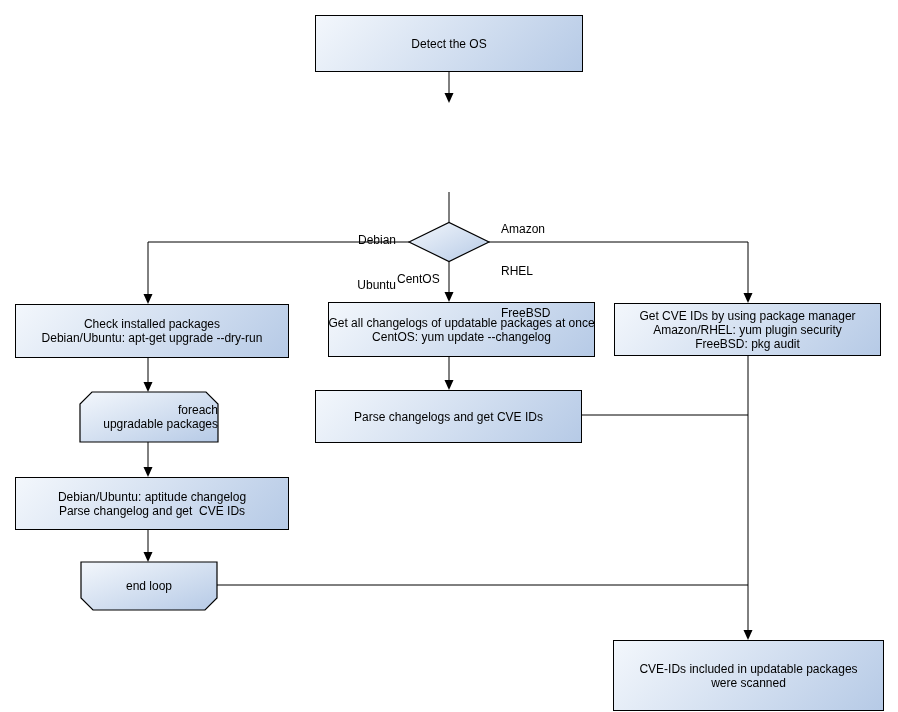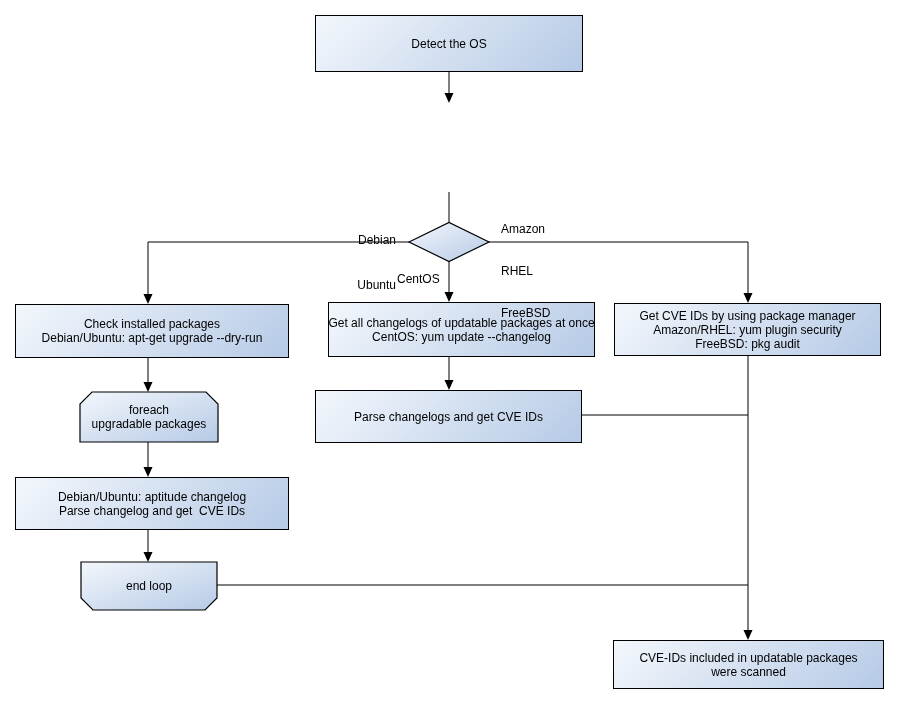--- a/index.html
+++ b/index.html
@@ -120,21 +120,21 @@
   <div class="node" style="left:315px; top:15px; width:268px; height:57px;">
     <div class="ln">Detect the OS</div>
   </div>
 
 
   <div class="node" style="left:15px; top:304px; width:274px; height:54px;">
     <div class="ln">Check installed packages</div>
     <div class="ln">Debian/Ubuntu: apt-get upgrade --dry-run</div>
   </div>
 
-  <div class="shape-label" style="left:80px; top:392px; width:138px; height:50px;">
+  <div class="shape-label" style="left:80px; top:392px; width:138px; height:50px;align-items:flex-end;">
     <div class="ln">foreach</div>
     <div class="ln">upgradable  packages</div>
   </div>
 
   <div class="node" style="left:15px; top:477px; width:274px; height:53px;">
     <div class="ln">Debian/Ubuntu: aptitude changelog</div>
     <div class="ln">Parse changelog and get  CVE IDs</div>
   </div>
 
   <div class="shape-label" style="left:81px; top:562px; width:136px; height:48px;">
@@ -149,21 +149,21 @@
   <div class="node" style="left:315px; top:390px; width:267px; height:53px;">
     <div class="ln">Parse changelogs and get CVE IDs</div>
   </div>
 
   <div class="node" style="left:614px; top:303px; width:267px; height:53px;">
     <div class="ln">Get CVE IDs by using package manager</div>
     <div class="ln">Amazon/RHEL: yum plugin security</div>
     <div class="ln">FreeBSD: pkg audit</div>
   </div>
 
-  <div class="node" style="left:613px; top:640px; width:271px; height:49px;">
+  <div class="node" style="left:613px; top:640px; width:271px; height:71px;">
     <div class="ln">CVE-IDs included in updatable packages</div>
     <div class="ln">were scanned</div>
   </div>
 
   <div class="edge-label" style="left:322px; top:203px; width:74px; text-align:right;">
     <div>Debian</div>
     <div>Ubuntu</div>
   </div>
 
   <div class="edge-label" style="left:501px; top:194px; width:90px; text-align:left; line-height:14px;">

